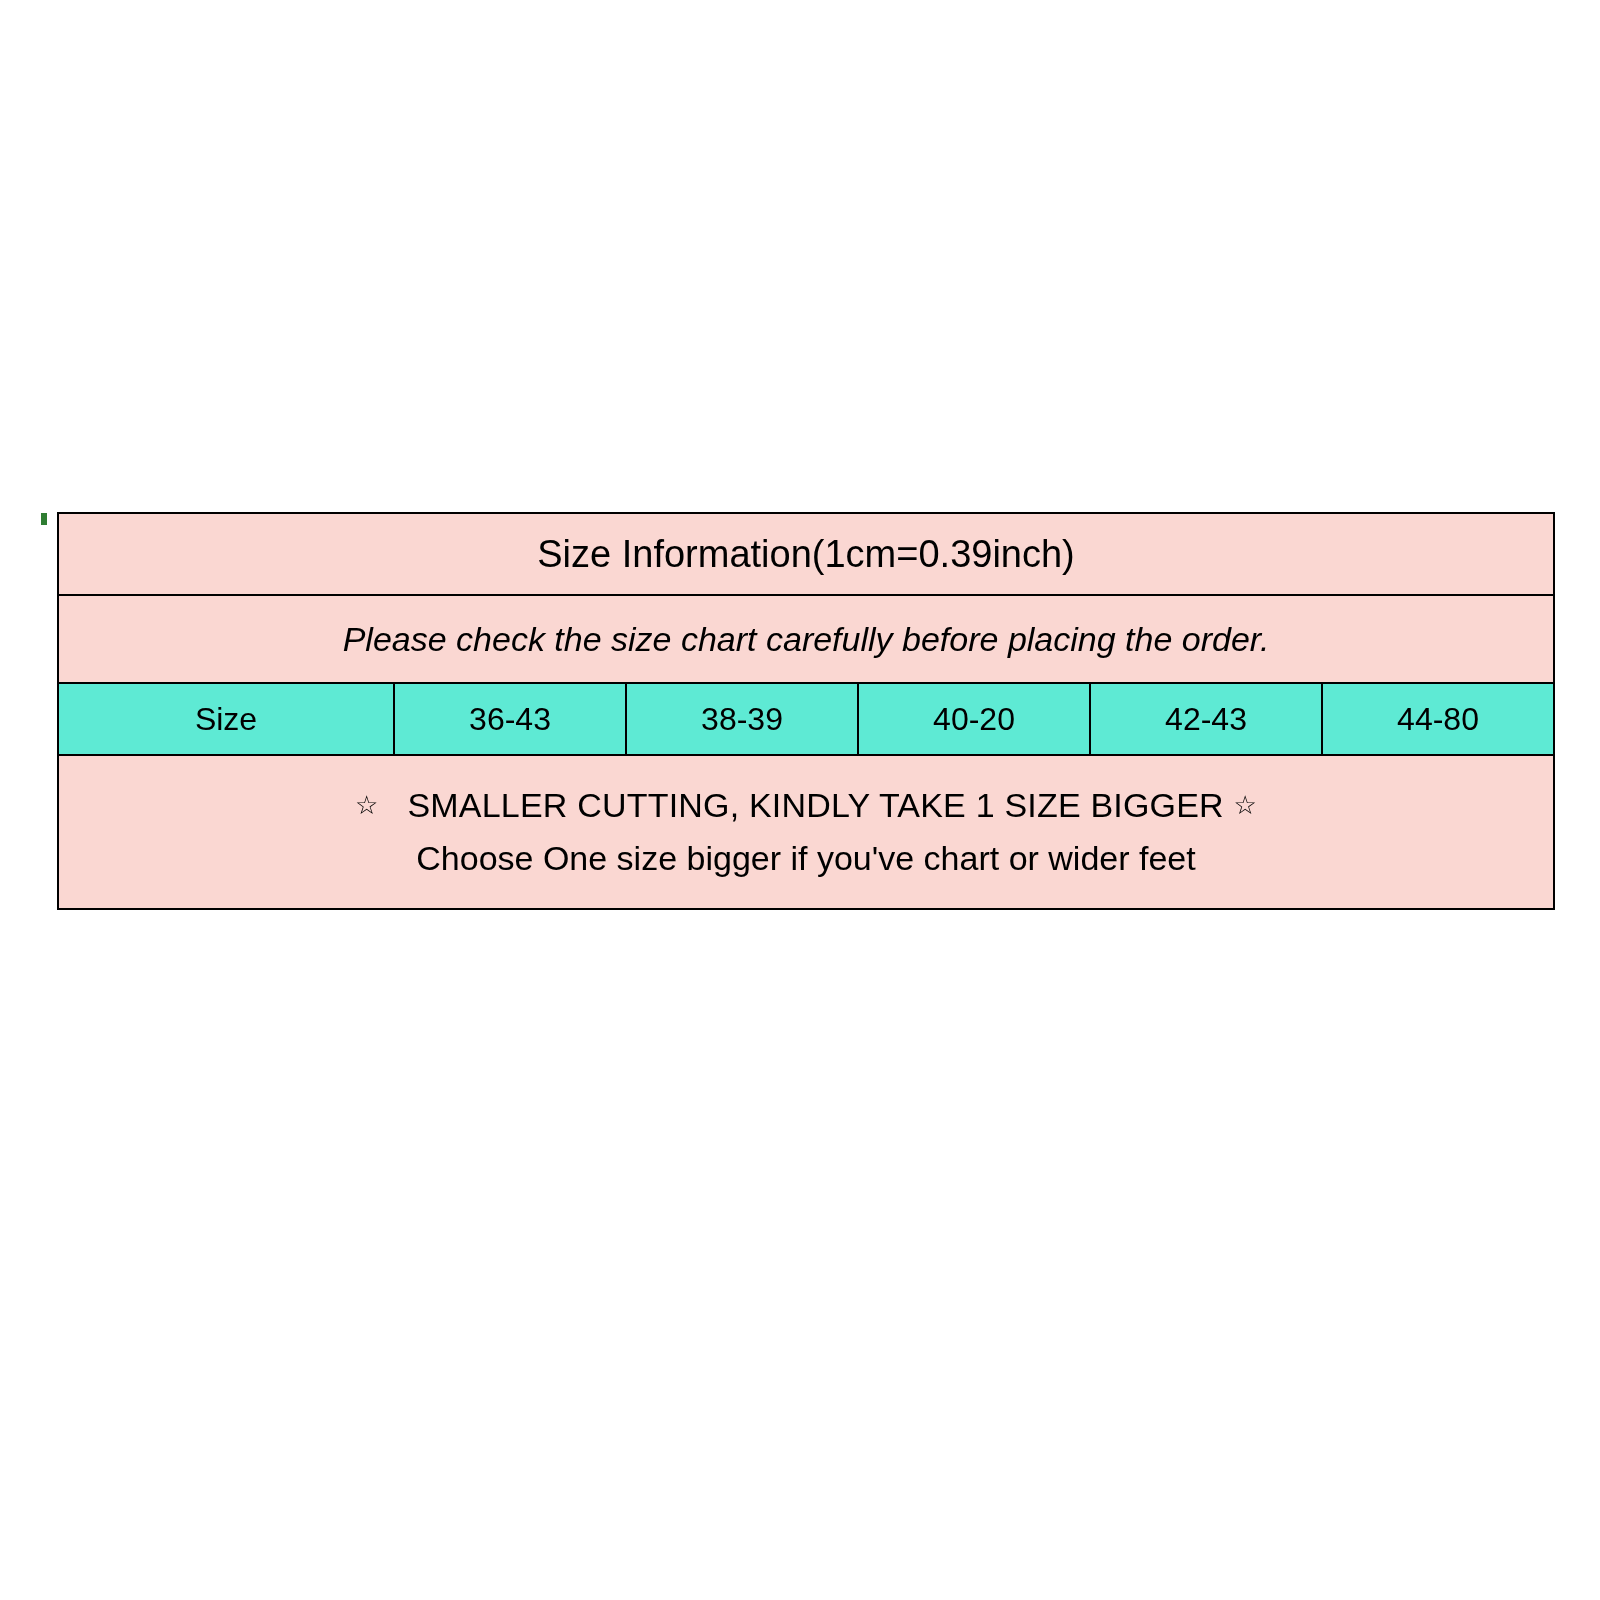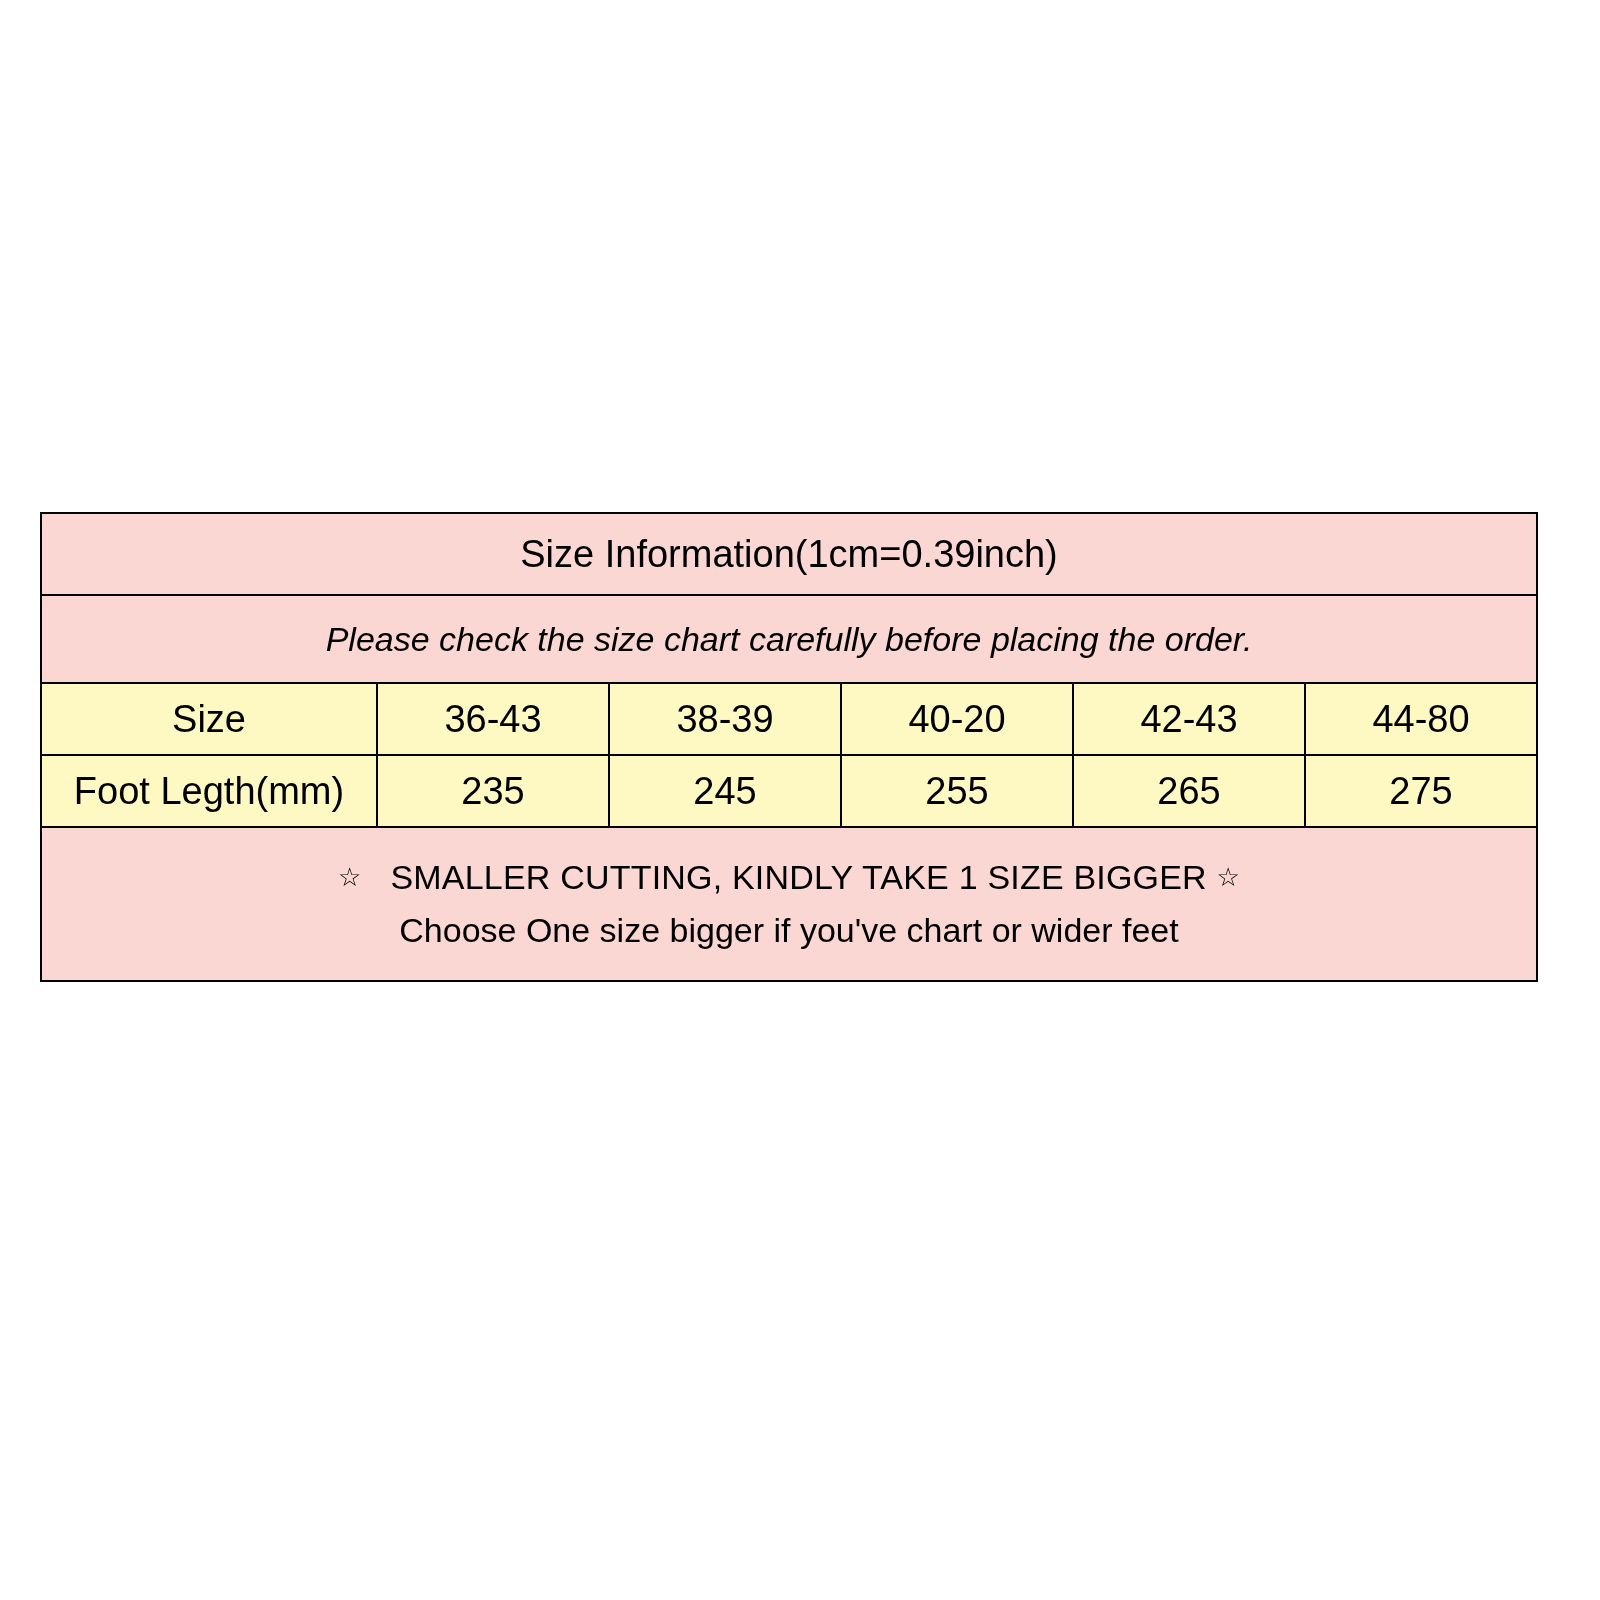--- a/index.html
+++ b/index.html
@@ -10,26 +10,26 @@
   body {
     width: 1600px;
     height: 1600px;
     font-family: "Liberation Sans", sans-serif;
     color: #000000;
     position: relative;
     overflow: hidden;
   }
   #size-table {
     position: absolute;
-    left: 40px;
+    left: 57px;
     top: 512px;
     width: 1496px;
     border-collapse: collapse;
     table-layout: fixed;
-    background: #fef9c3;
+    background: #5eead4;
     border-radius: 16px;
   }
   #size-table td {
     border: 2px solid #000000;
     text-align: center;
     vertical-align: middle;
     padding: 0;
     font-weight: normal;
   }
   .band {
@@ -39,21 +39,21 @@
     height: 80px;
     font-size: 38px;
   }
   .note-cell {
     height: 86px;
     font-size: 34px;
     font-style: italic;
   }
   .row-cell {
     height: 70px;
-    font-size: 38px;
+    font-size: 32px;
   }
   .footer-cell {
     height: 152px;
     font-size: 34px;
     line-height: 1.55;
     padding: 8px 0 12px 0;
     margin-left: 21px;
   }
   .footer-line1 {
     display: block;
@@ -104,28 +104,20 @@
     </tr>
     <tr>
       <td class="row-cell">Size</td>
       <td class="row-cell">36-43</td>
       <td class="row-cell">38-39</td>
       <td class="row-cell">40-20</td>
       <td class="row-cell">42-43</td>
       <td class="row-cell">44-80</td>
     </tr>
     <tr>
-      <td class="row-cell">Foot Legth(mm)</td>
-      <td class="row-cell">235</td>
-      <td class="row-cell">245</td>
-      <td class="row-cell">255</td>
-      <td class="row-cell">265</td>
-      <td class="row-cell">275</td>
-    </tr>
-    <tr>
       <td class="band footer-cell" colspan="6">
         <span class="footer-line1">
           <span class="star">☆</span>
           &nbsp;&nbsp;<span>SMALLER CUTTING, KINDLY TAKE 1 SIZE BIGGER</span>
           <span class="star">☆</span>
         </span>
         <span class="footer-line2">Choose One size bigger if you've chart or wider feet</span>
       </td>
     </tr>
   </tbody>

